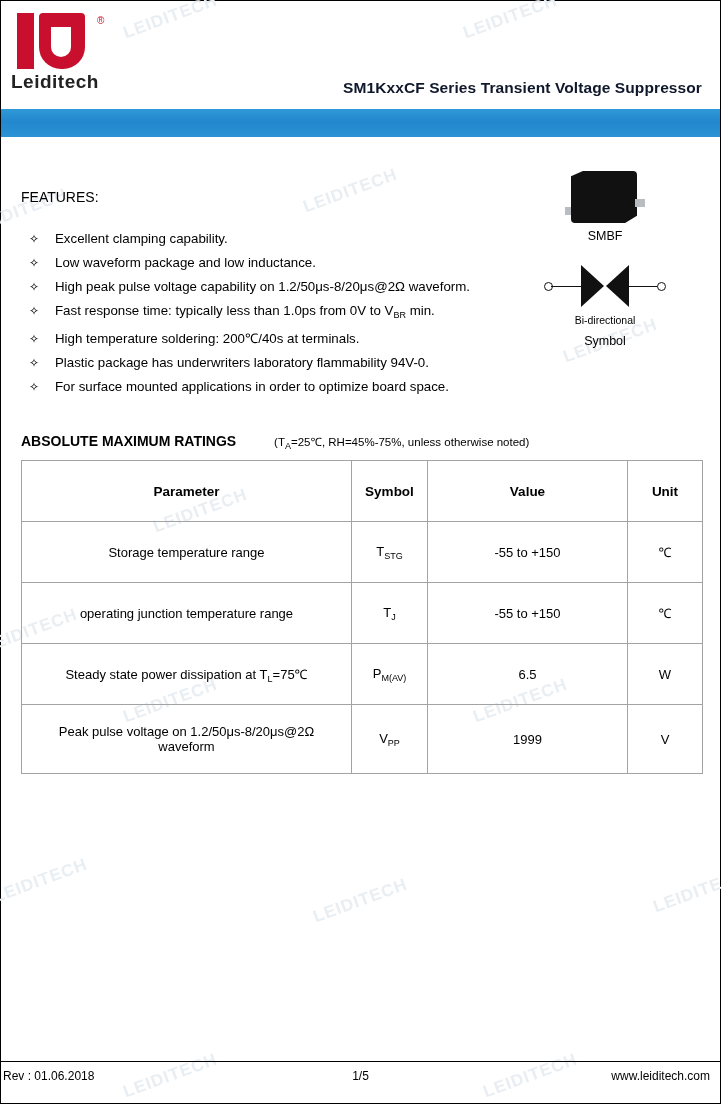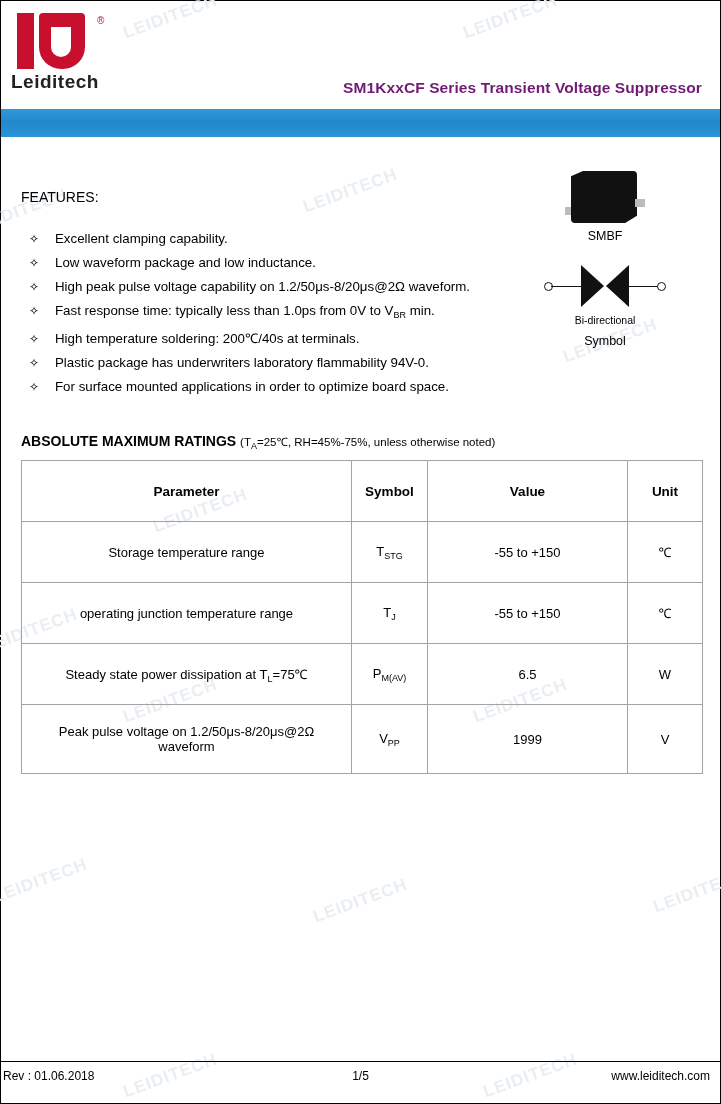--- a/index.html
+++ b/index.html
@@ -95,21 +95,21 @@
     font-weight: bold;
     color: #222;
     letter-spacing: 0.5px;
   }
   .title {
     position: absolute;
     right: 18px;
     top: 78px;
     font-size: 15.5px;
     font-weight: bold;
-    color: #701a75;
+    color: #0f172a;
     letter-spacing: 0.1px;
   }
   .blue-bar {
     position: absolute;
     left: 0;
     right: 0;
     top: 108px;
     height: 28px;
     background: linear-gradient(to bottom, #2f9ad8 0%, #2387cd 45%, #2b93d6 100%);
   }
@@ -225,20 +225,21 @@
 
   
   .ratings-head {
     font-size: 14px;
     font-weight: bold;
     margin-top: 34px;
   }
   .ratings-head .cond {
     font-weight: normal;
     font-size: 11.5px;
+    margin-left: 34px;
   }
   table.ratings {
     width: 681px;
     margin-top: 9px;
     border-collapse: collapse;
     table-layout: fixed;
   }
   table.ratings th, table.ratings td {
     border: 1px solid #a3a3a3;
     font-size: 13px;

